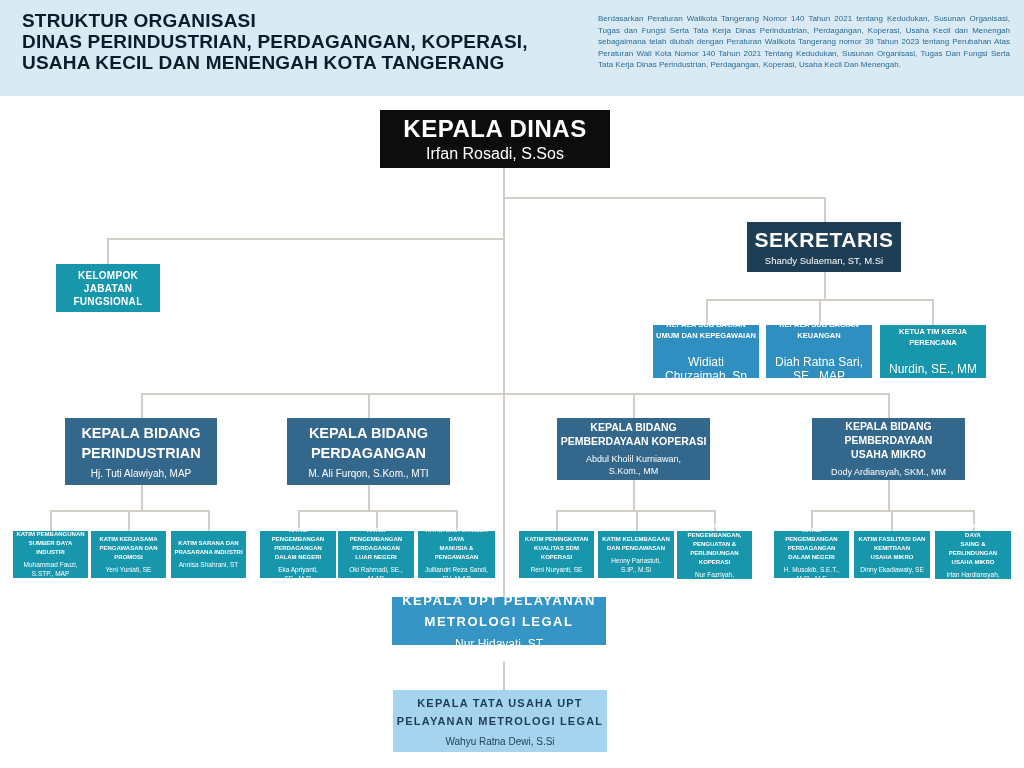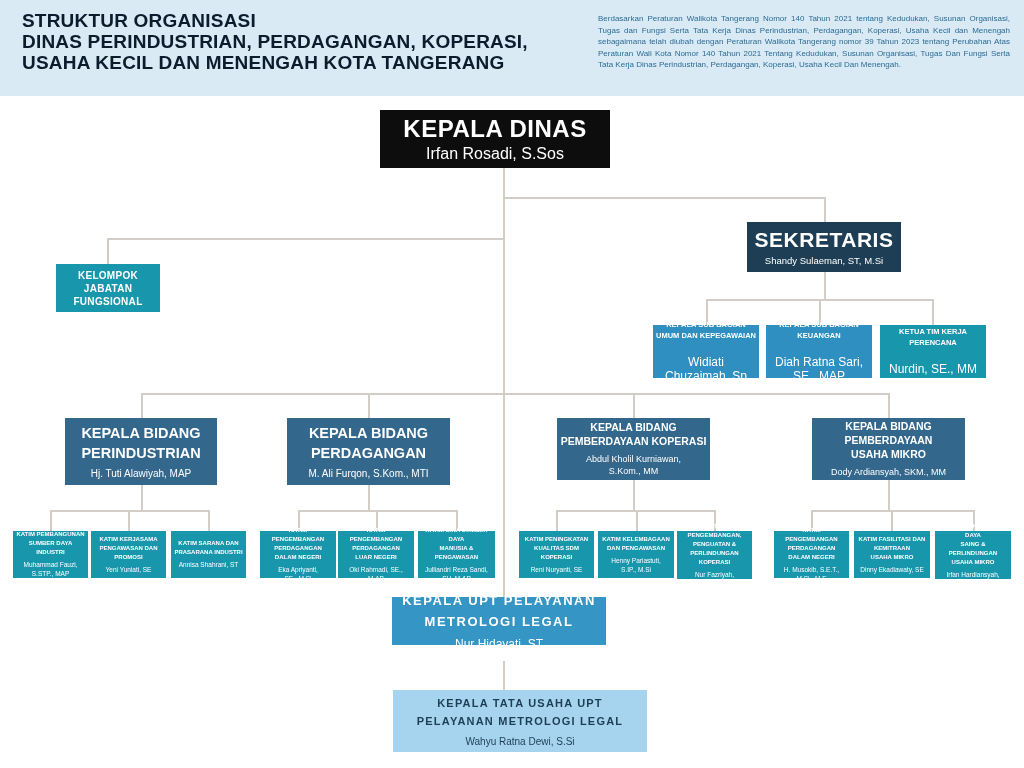--- a/index.html
+++ b/index.html
@@ -237,19 +237,19 @@
 USAHA MIKRO</div>
     <div class="box-name">Irfan Hardiansyah,
 S.Kom., M.AP</div>
   </div>
 
   <div class="box bg-upt upt" style="left:392px;top:597px;width:214px;height:48px;">
     <div class="box-title">KEPALA UPT PELAYANAN
 METROLOGI LEGAL</div>
     <div class="box-name">Nur Hidayati, ST</div>
   </div>
-  <div class="box bg-light tata" style="left:393px;top:690px;width:254px;height:62px;">
+  <div class="box bg-light tata" style="left:393px;top:690px;width:214px;height:62px;">
     <div class="box-title">KEPALA TATA USAHA UPT
 PELAYANAN METROLOGI LEGAL</div>
     <div class="box-name">Wahyu Ratna Dewi, S.Si</div>
   </div>
 
 </div>
 
 </body></html>

